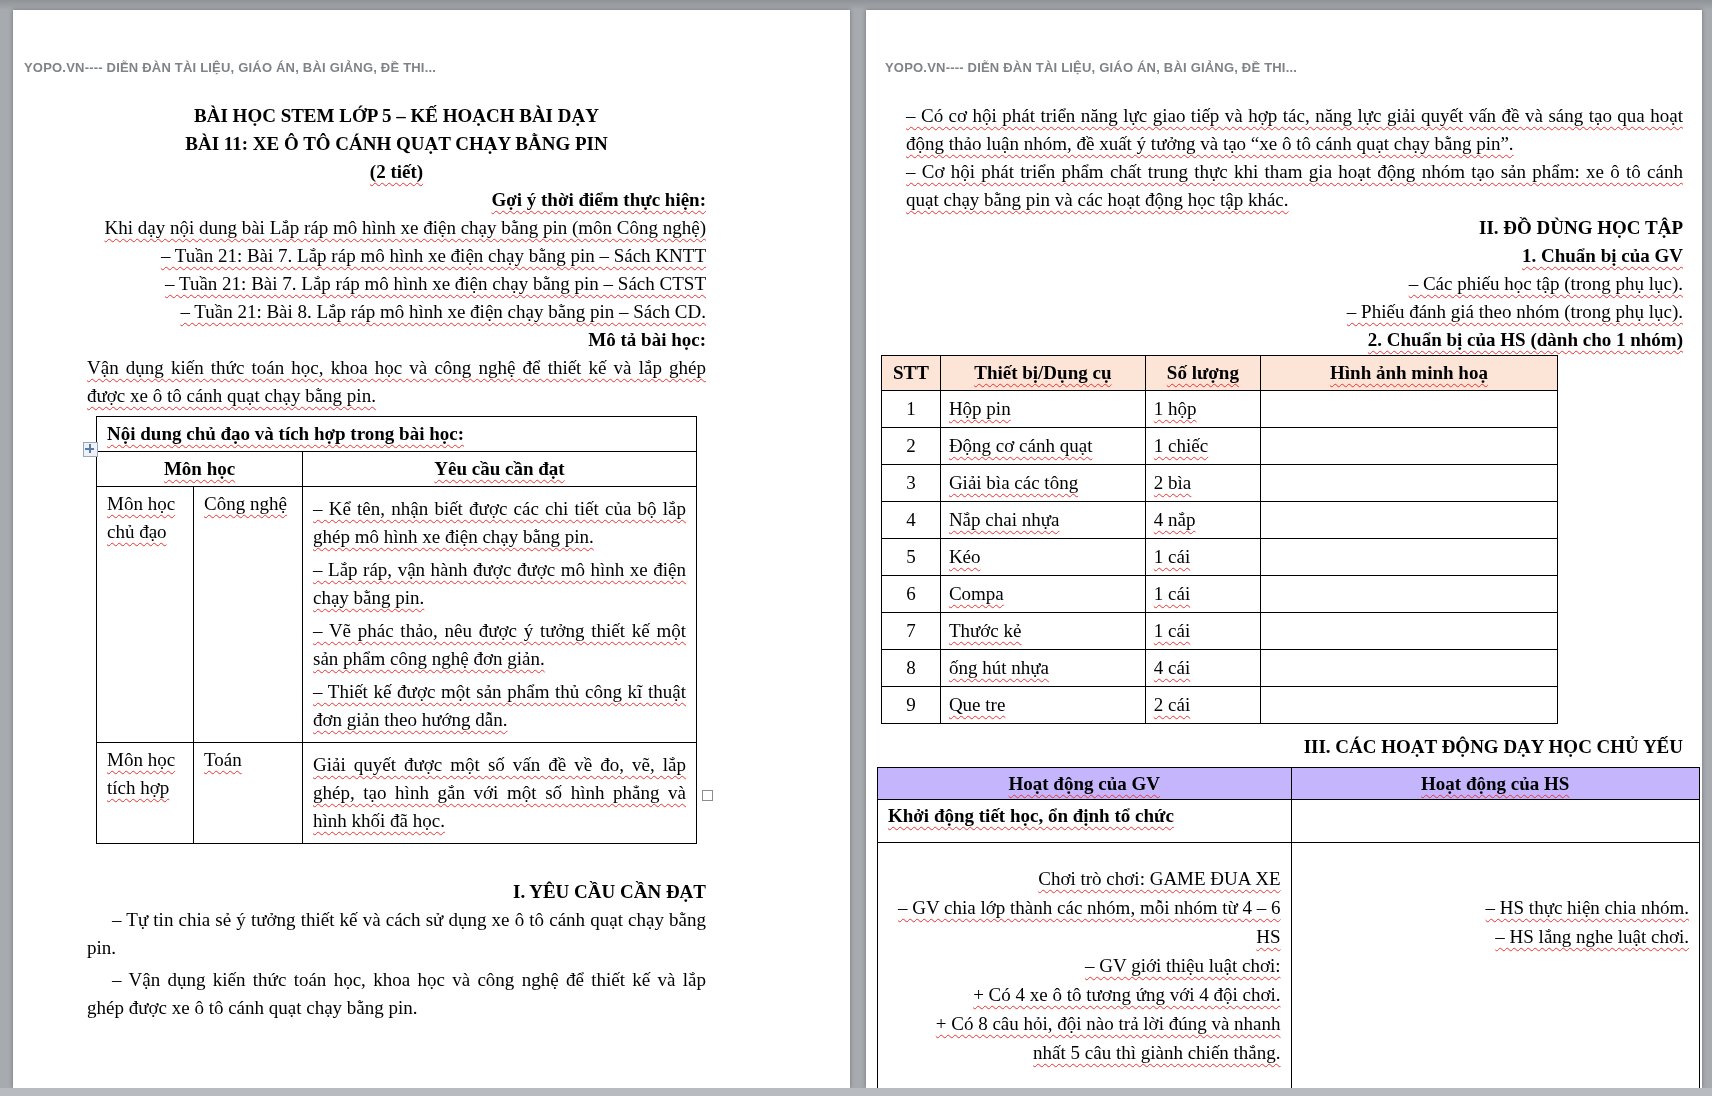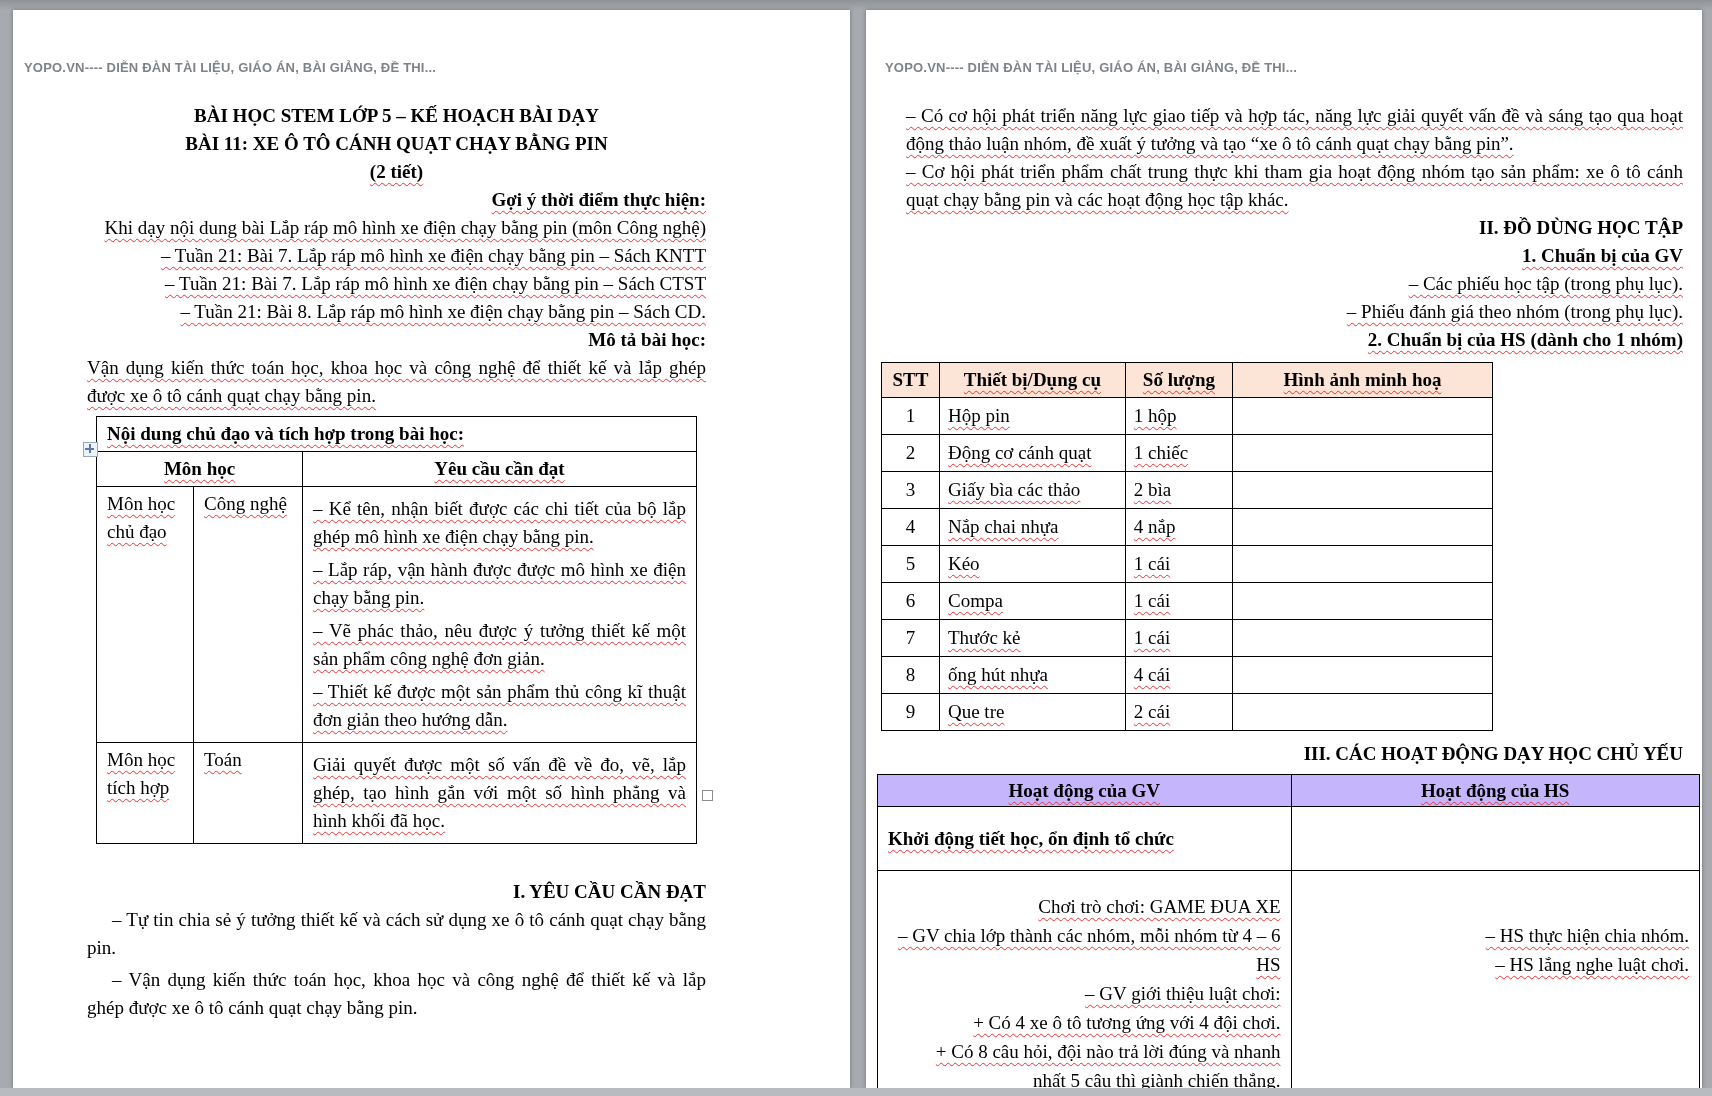--- a/index.html
+++ b/index.html
@@ -38,21 +38,21 @@
   .mt4{margin-top:4px;}
   .indent{text-indent:25px;}
   .rp-par{margin-left:21px;}
   .rp-sub{margin-left:24px;}
   
   table{border-collapse:collapse;}
   .tb1{width:601px;margin:6px 0 0 9px;}
   .tb1 td{border:1.5px solid #000;vertical-align:top;padding:3px 10px;}
   .tb1 .req p{margin:5px 0 5px 0;}
   
-  .tb2{width:612px;margin:8px 0 0 -4px;}
+  .tb2{width:677px;margin:1px 0 0 -4px;}
   .tb2 td{border:1.5px solid #000;vertical-align:middle;padding:2px 8px;height:32px;line-height:26px;}
   .tb2 .hd td{background:#fce4d6;text-align:center;font-weight:bold;height:30px;}
   .c-stt{width:42px;text-align:center;}
   .c-dev{width:190px;}
   .c-qty{width:99px;}
   .c-img{width:284px;}
   
   .tb3{width:823px;margin:6px 0 0 -8px;}
   .tb3 td{border:1.5px solid #000;vertical-align:top;padding:21px 10px;line-height:29px;}
   .tb3 .hd td{background:#c4b5fd;text-align:center;font-weight:bold;padding:1px 4px;}
@@ -149,21 +149,21 @@
         <td class="c-img"></td>
       </tr>
       <tr>
         <td class="c-stt">2</td>
         <td class="c-dev sq">Động cơ cánh quạt</td>
         <td class="c-qty sq">1 chiếc</td>
         <td class="c-img"></td>
       </tr>
       <tr>
         <td class="c-stt">3</td>
-        <td class="c-dev sq">Giấy bìa các thảo</td>
+        <td class="c-dev sq">Giải bìa các tông</td>
         <td class="c-qty sq">2 bìa</td>
         <td class="c-img"></td>
       </tr>
       <tr>
         <td class="c-stt">4</td>
         <td class="c-dev sq">Nắp chai nhựa</td>
         <td class="c-qty sq">4 nắp</td>
         <td class="c-img"></td>
       </tr>
       <tr>
@@ -201,21 +201,21 @@
 
     <p class="bold" style="margin-top:9px">III. CÁC HOẠT ĐỘNG DẠY HỌC CHỦ YẾU</p>
 
     <table class="tb3">
       <tbody>
           <tr class="hd">
         <td class="gvcol sq">Hoạt động của GV</td>
         <td class="hscol sq">Hoạt động của HS</td>
       </tr>
       <tr>
-        <td class="bold sq" style="padding:17px 10px">Khởi động tiết học, ổn định tổ chức</td>
+        <td class="bold sq" style="padding:1px 10px">Khởi động tiết học, ổn định tổ chức</td>
         <td></td>
       </tr>
       <tr>
         <td>
           <p class="sq">Chơi trò chơi: GAME ĐUA XE</p>
           <p class="sq">– GV chia lớp thành các nhóm, mỗi nhóm từ 4 – 6 HS</p>
           <p class="sq">– GV giới thiệu luật chơi:</p>
           <p class="plus sq">+ Có 4 xe ô tô tương ứng với 4 đội chơi.</p>
           <p class="plus sq">+ Có 8 câu hỏi, đội nào trả lời đúng và nhanh nhất 5 câu thì giành chiến thắng.</p>
         </td>

